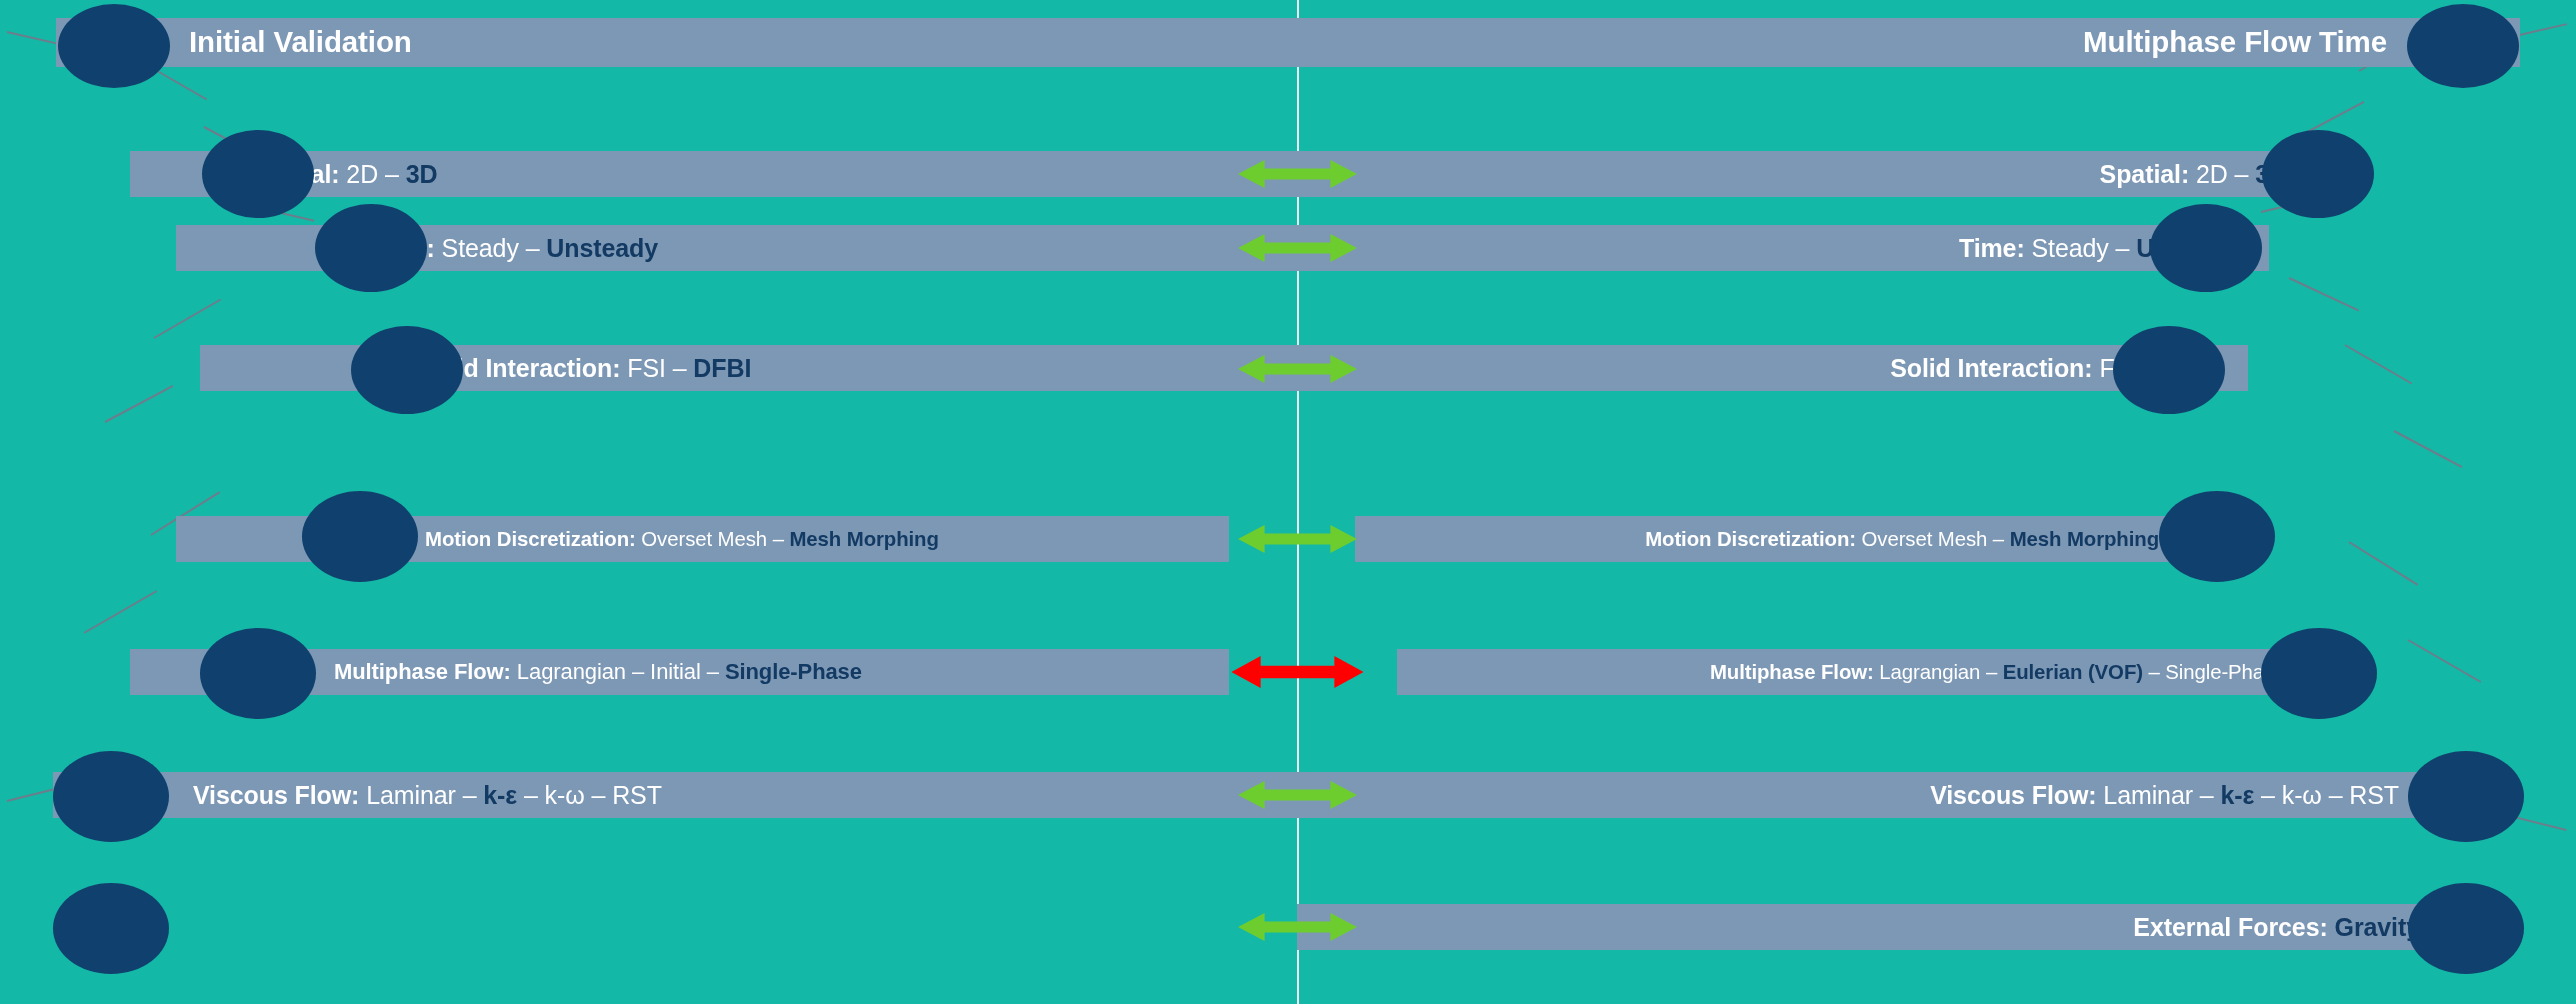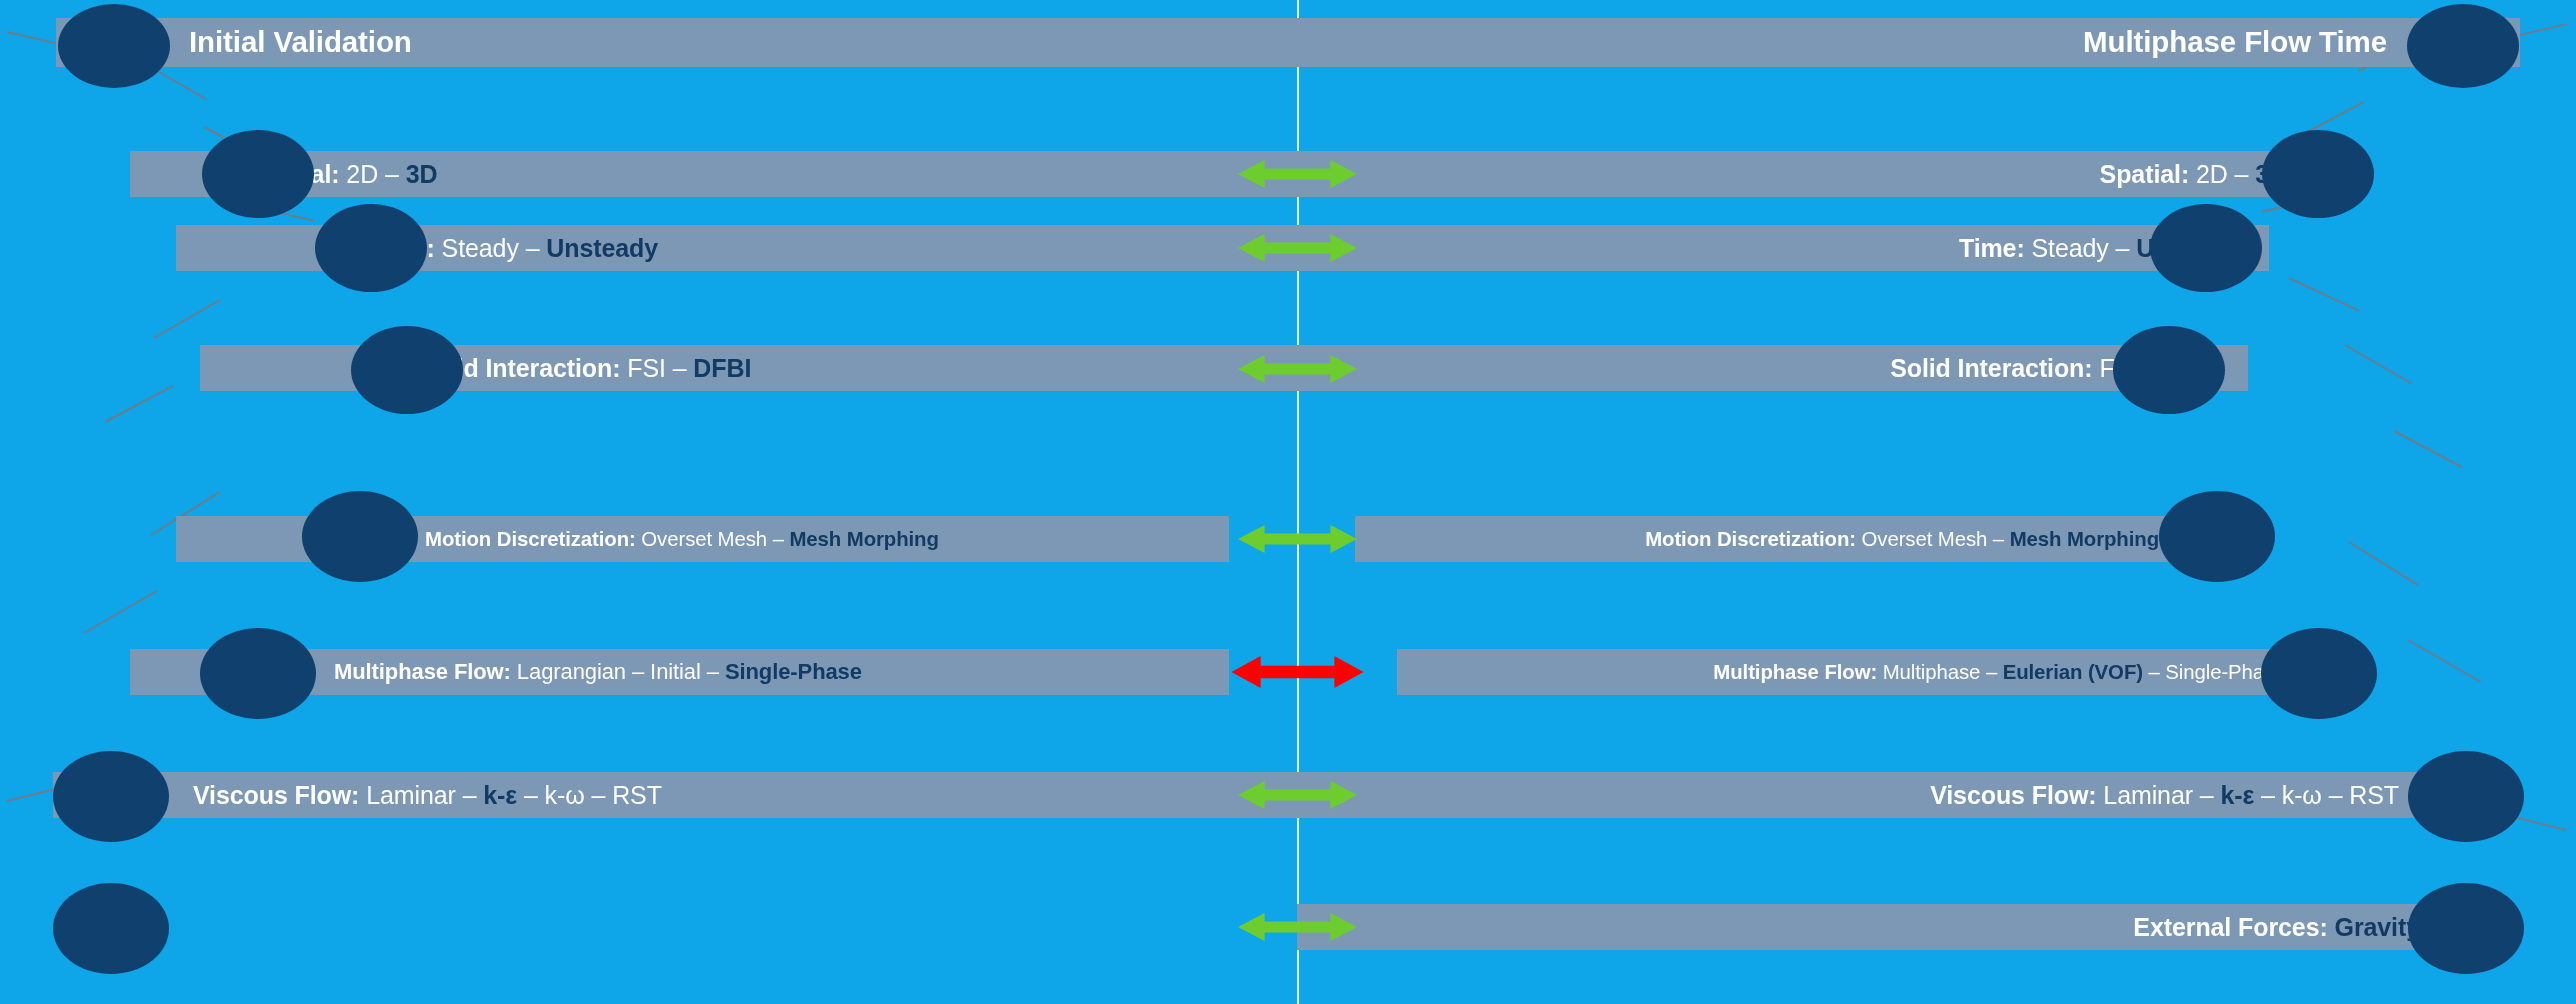--- a/index.html
+++ b/index.html
@@ -4,21 +4,21 @@
 <style>
   html, body {
     margin: 0;
     padding: 0;
     background: #ffffff;
   }
   #canvas {
     position: relative;
     width: 2576px;
     height: 1004px;
-    background: #0ea5e9;
+    background: #14b8a6;
     overflow: hidden;
     font-family: "Liberation Sans", sans-serif;
   }
 
   
   .divider {
     position: absolute;
     top: 0;
     width: 2.1px;
     height: 100%;
@@ -173,21 +173,21 @@
     </svg>
   </div>
 
   <div class="bar txt-left" style="left:130px; top:649px; width:1099px; height:46px; padding-left:204px;">
     <span class="bar-text" style="font-size:22px;">
       <span class="lbl">Multiphase Flow:</span><span class="plain">&nbsp;</span><span class="plain">Lagrangian – Initial – </span><span class="hl">Single-Phase</span><span class="plain"></span>
     </span>
   </div>
   <div class="bar txt-right" style="left:1397px; top:649px; width:913px; height:46px; padding-right:24.6px;">
     <span class="bar-text" style="font-size:20.4px;">
-      <span class="lbl">Multiphase Flow:</span><span class="plain">&nbsp;</span><span class="plain">Multiphase – </span><span class="hl">Eulerian (VOF)</span><span class="plain"> – Single-Phase</span>
+      <span class="lbl">Multiphase Flow:</span><span class="plain">&nbsp;</span><span class="plain">Lagrangian – </span><span class="hl">Eulerian (VOF)</span><span class="plain"> – Single-Phase</span>
     </span>
   </div>
   <div class="arrow" style="left:1231px; top:656px;">
     <svg width="133" height="32" viewBox="0 0 190 46">
       <polygon points="0,23 42,0 42,14 148,14 148,0 190,23 148,46 148,32 42,32 42,46" fill="#FF0000"></polygon>
     </svg>
   </div>
 
   <div class="bar txt-left" style="left:53px; top:772px; width:1246px; height:46px; padding-left:140px;">
     <span class="bar-text" style="font-size:25px;">

